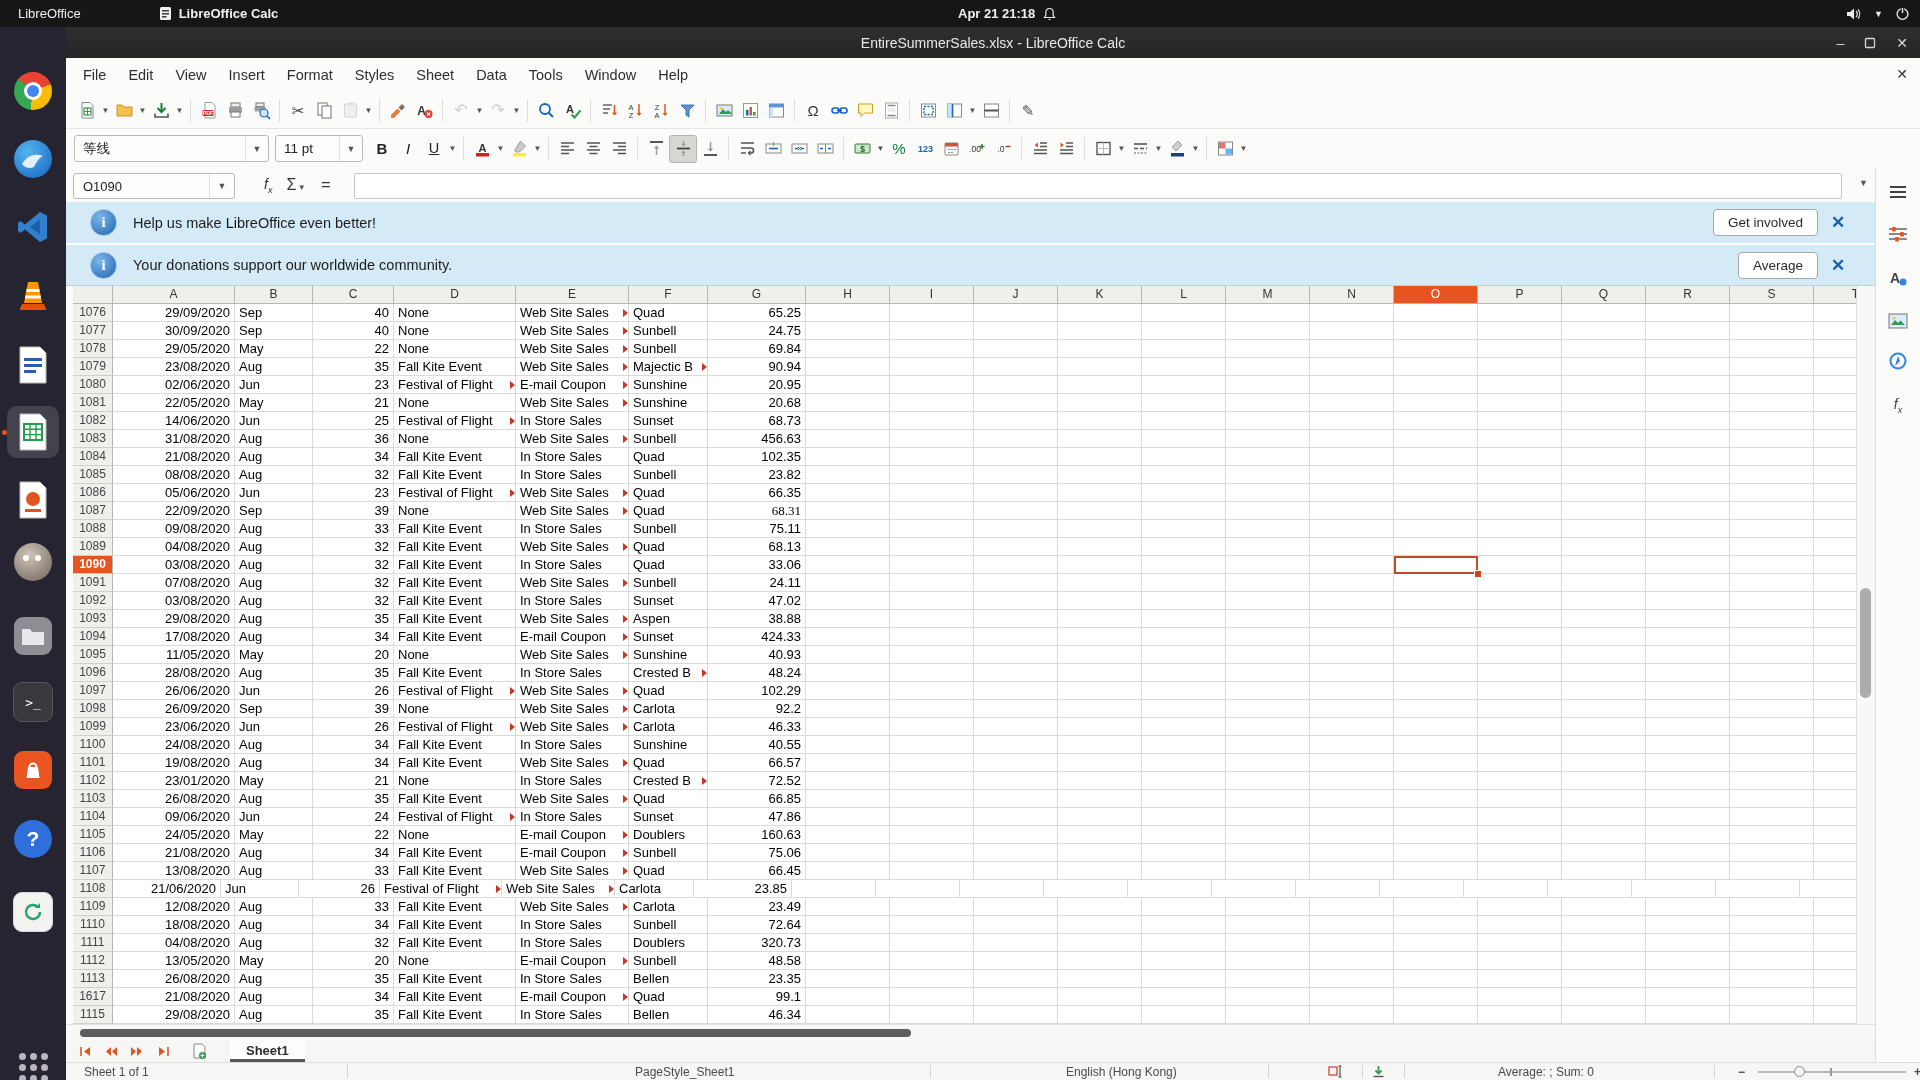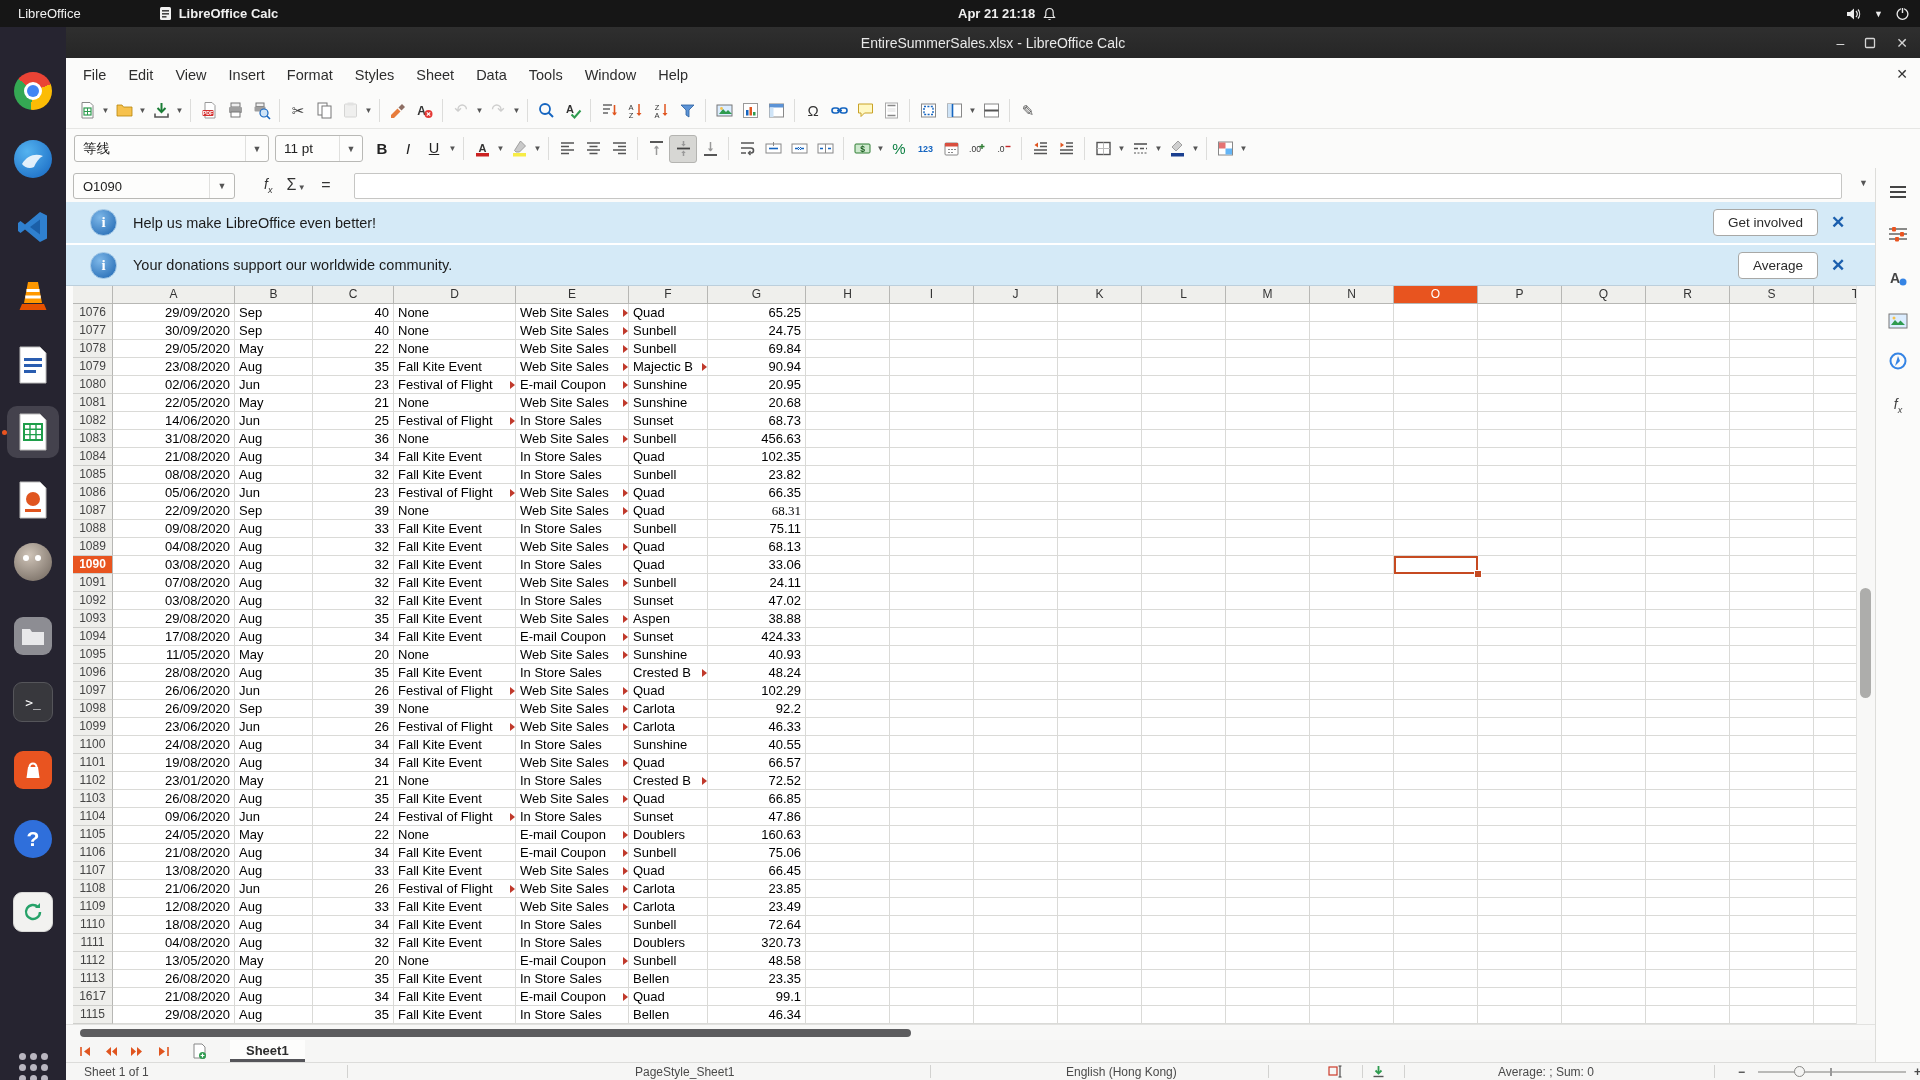--- a/index.html
+++ b/index.html
@@ -1422,21 +1422,21 @@
         <div class="cell" style="width: 84px;"></div>
         <div class="cell" style="width: 84px;"></div>
         <div class="cell" style="width: 84px;"></div>
         <div class="cell" style="width: 84px;"></div>
         <div class="cell" style="width: 84px;"></div>
         <div class="cell" style="width: 84px;"></div>
         <div class="cell" style="width: 84px;"></div>
       </div>
       <div class="grow">
         <div class="rhdr">1108</div>
-        <div class="cell num" style="width: 122px;">21/06/2020</div>
+        <div class="cell num" style="width: 108px;">21/06/2020</div>
         <div class="cell" style="width: 78px;">Jun</div>
         <div class="cell num" style="width: 81px;">26</div>
         <div class="cell" style="width: 122px;">Festival of Flight<i class="ovf"></i></div>
         <div class="cell" style="width: 113px;">Web Site Sales<i class="ovf"></i></div>
         <div class="cell" style="width: 79px;">Carlota</div>
         <div class="cell num" style="width: 98px;">23.85</div>
         <div class="cell" style="width: 84px;"></div>
         <div class="cell" style="width: 84px;"></div>
         <div class="cell" style="width: 84px;"></div>
         <div class="cell" style="width: 84px;"></div>

